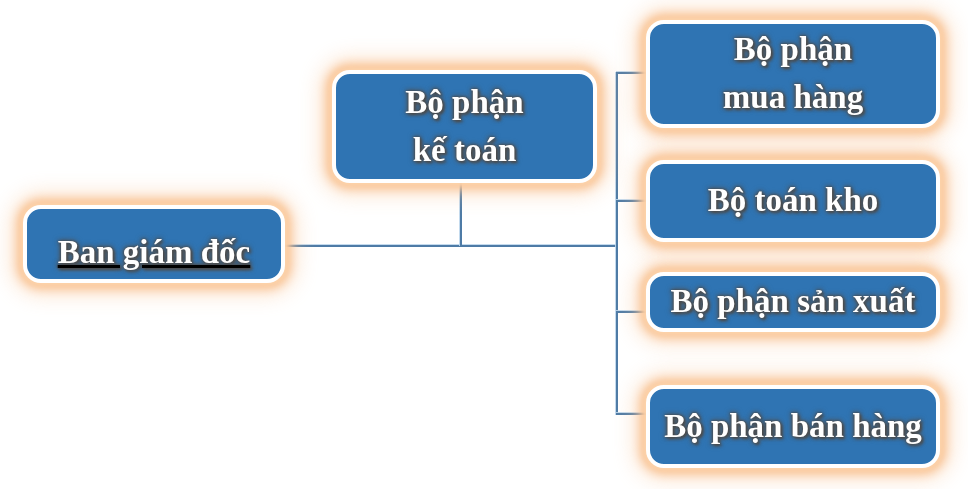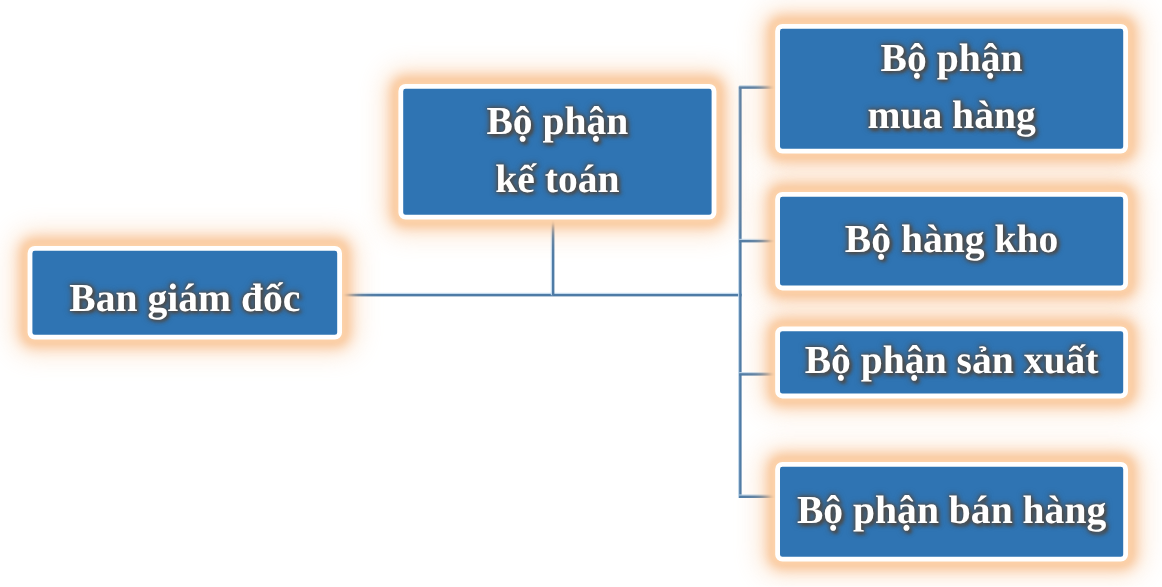--- a/index.html
+++ b/index.html
@@ -10,29 +10,29 @@
   }
   
   .h-line,.v-line{position:absolute;background:#4E7BA6;z-index:1;}
   .h-line{height:2px;box-shadow:0 -1px 0 rgba(189,214,236,0.9);}
   .v-line{width:2px;box-shadow:-1px 0 0 rgba(189,214,236,0.9);}
   
   .node{
     position:absolute;z-index:2;
     background:#2F74B3;
     border:4px solid #ffffff;
-    border-radius:6px;
+    border-radius:18px;
     box-shadow:
       0 0 4px 2px #fcd4ad,
       0 0 10px 6px #f9c394,
       0 0 20px 12px rgba(249,195,148,0.45);
     display:flex;align-items:center;justify-content:center;
     text-align:center;
   }
-  .node.align-top{align-items:flex-start;padding-top:17px;}
+  .node.align-top{align-items:center;padding-top:17px;text-decoration:underline;}
   .node .label{
     color:#ffffff;font-weight:bold;font-size:33px;line-height:1.45;
     white-space:pre-line;
     text-shadow:
       0 0 2px #4a4a4a,
       0 0 4px #4a4a4a,
       0 0 6px #5a5a5a,
       2px 2px 3px #4a4a4a;
   }
   
@@ -72,21 +72,21 @@
     <span class="label">Bộ phận
 kế toán</span>
   </div>
 
   <div class="node" id="node-muahang">
     <span class="label">Bộ phận
 mua hàng</span>
   </div>
 
   <div class="node" id="node-kho">
-    <span class="label">Bộ hàng kho</span>
+    <span class="label">Bộ toán kho</span>
   </div>
 
   <div class="node" id="node-sanxuat">
     <span class="label">Bộ phận sản xuất</span>
   </div>
 
   <div class="node" id="node-banhang">
     <span class="label">Bộ phận bán hàng</span>
   </div>
 

